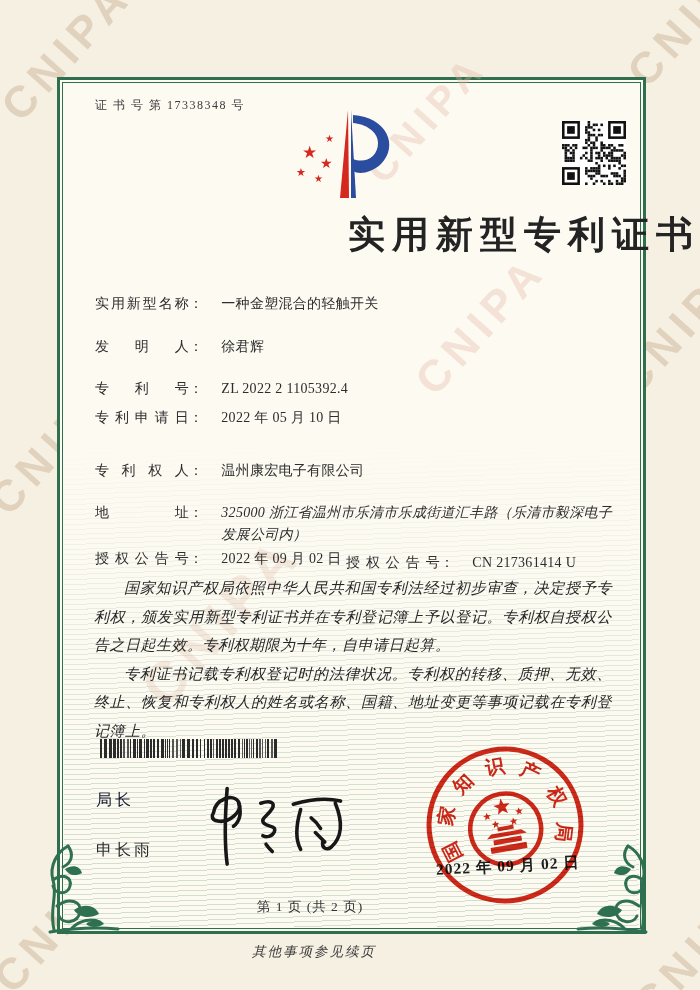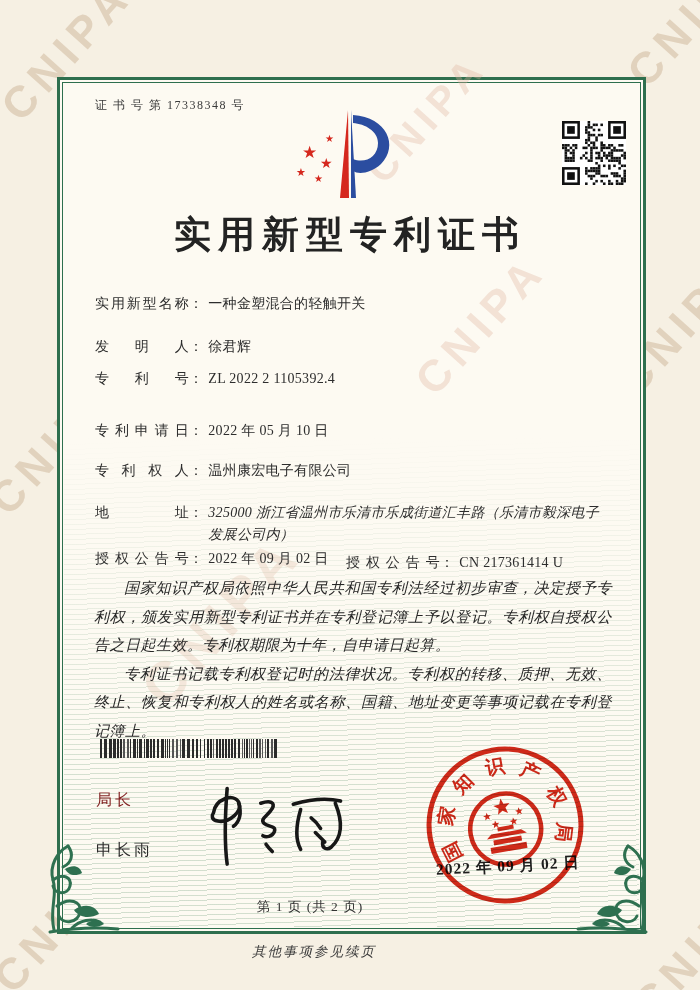--- a/index.html
+++ b/index.html
@@ -29,32 +29,32 @@
   }
   .frame .fade {
     position:absolute; inset:4px;
     background:linear-gradient(180deg,#fdfaf2 0%,#fdfaf2 42%,
       rgba(253,250,242,0.55) 62%, rgba(253,250,242,0.10) 82%,
       rgba(253,250,242,0.05) 100%);
   }
   
   .abs { position:absolute; z-index:4; }
   .certno { left:95px; top:97px; font-size:12px; letter-spacing:1.5px; color:#3a3a3a; }
-  .title  { left:0; top:210px; width:700px; text-align:center; font-size:37px;
+  .title  { left:0; top:210px; width:700px; text-align:right; font-size:37px;
             font-weight:bold; letter-spacing:7px; color:#232323; }
   .frow { position:absolute; left:95px; z-index:4; font-size:14px; color:#2d2d2d;
           display:flex; align-items:flex-start; letter-spacing:0.3px; line-height:22px;}
   .flabel { display:inline-block; width:94px; text-align:justify; text-align-last:justify; }
-  .fvalue { margin-left:5px; }
+  .fvalue { margin-left:18px; }
   .addr .fvalue { width:398px;font-style:italic; }
   .grant2 { position:absolute; left:251px; top:4px; display:flex; }
   .body-text { left:94px; top:574px; width:518px; font-size:15px; font-style:italic;
                color:#262626; line-height:28.5px; letter-spacing:0.5px; text-align:justify; }
   .body-text p { margin:0; text-indent:2em; }
-  .signer-title { left:96px; top:790px; font-size:16px; letter-spacing:3px; color:#7f1d1d; }
+  .signer-title { left:96px; top:790px; font-size:16px; letter-spacing:3px; color:#0f172a; }
   .signer-name  { left:96px; top:840px; font-size:16px; letter-spacing:3px; color:#2b2b2b; }
   .seal-date { left:436px; top:856px; font-size:15.5px; font-weight:bold; color:#1d1d1d;
                letter-spacing:1px; transform:rotate(-3deg); z-index:5; }
   .seal-svg { position:absolute; left:424px; top:744px; width:162px; height:162px;
               z-index:6; mix-blend-mode:multiply; }
   .footer-page { left:0; top:898px; width:620px; text-align:center; font-size:13.5px;
                  color:#333; letter-spacing:1px; }
   .note { left:0; top:943px; width:628px; text-align:center; font-size:13.5px;
           font-style:italic; color:#3c3c3c; letter-spacing:2px; z-index:4; }
   .orn { position:absolute; width:80px; height:95px; z-index:3; }
@@ -321,26 +321,26 @@
   <div class="frow" style="top:293px">
     <span class="flabel">实用新型名称</span>
       <span>：</span>
     <span class="fvalue">一种金塑混合的轻触开关</span>
   </div>
   <div class="frow" style="top:336px">
     <span class="flabel">发明人</span>
       <span>：</span>
     <span class="fvalue">徐君辉</span>
   </div>
-  <div class="frow" style="top:368px">
+  <div class="frow" style="top:378px">
     <span class="flabel">专利号</span>
       <span>：</span>
     <span class="fvalue">ZL 2022 2 1105392.4</span>
   </div>
-  <div class="frow" style="top:420px">
+  <div class="frow" style="top:407px">
     <span class="flabel">专利申请日</span>
       <span>：</span>
     <span class="fvalue">2022 年 05 月 10 日</span>
   </div>
   <div class="frow" style="top:460px">
     <span class="flabel">专利权人</span>
       <span>：</span>
     <span class="fvalue">温州康宏电子有限公司</span>
   </div>
   <div class="frow addr" style="top:502px">

